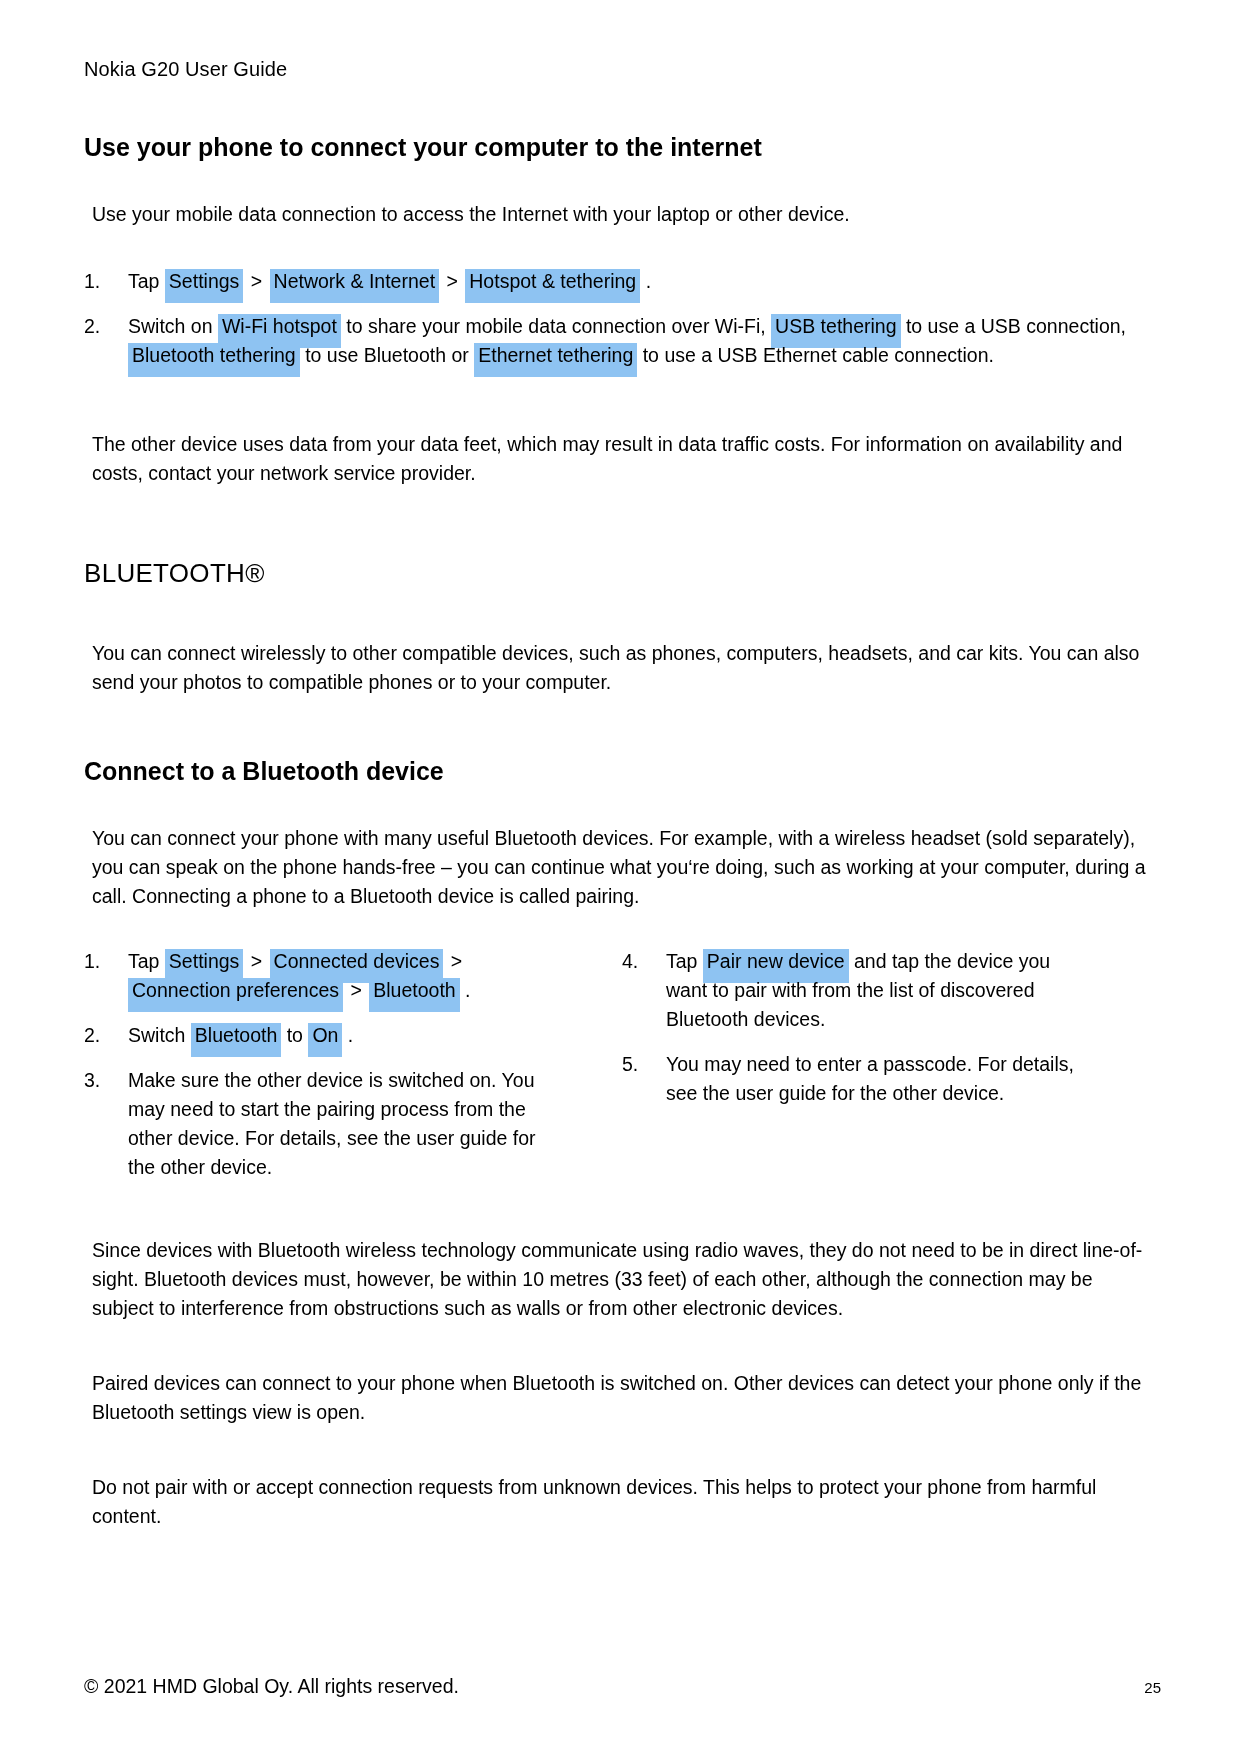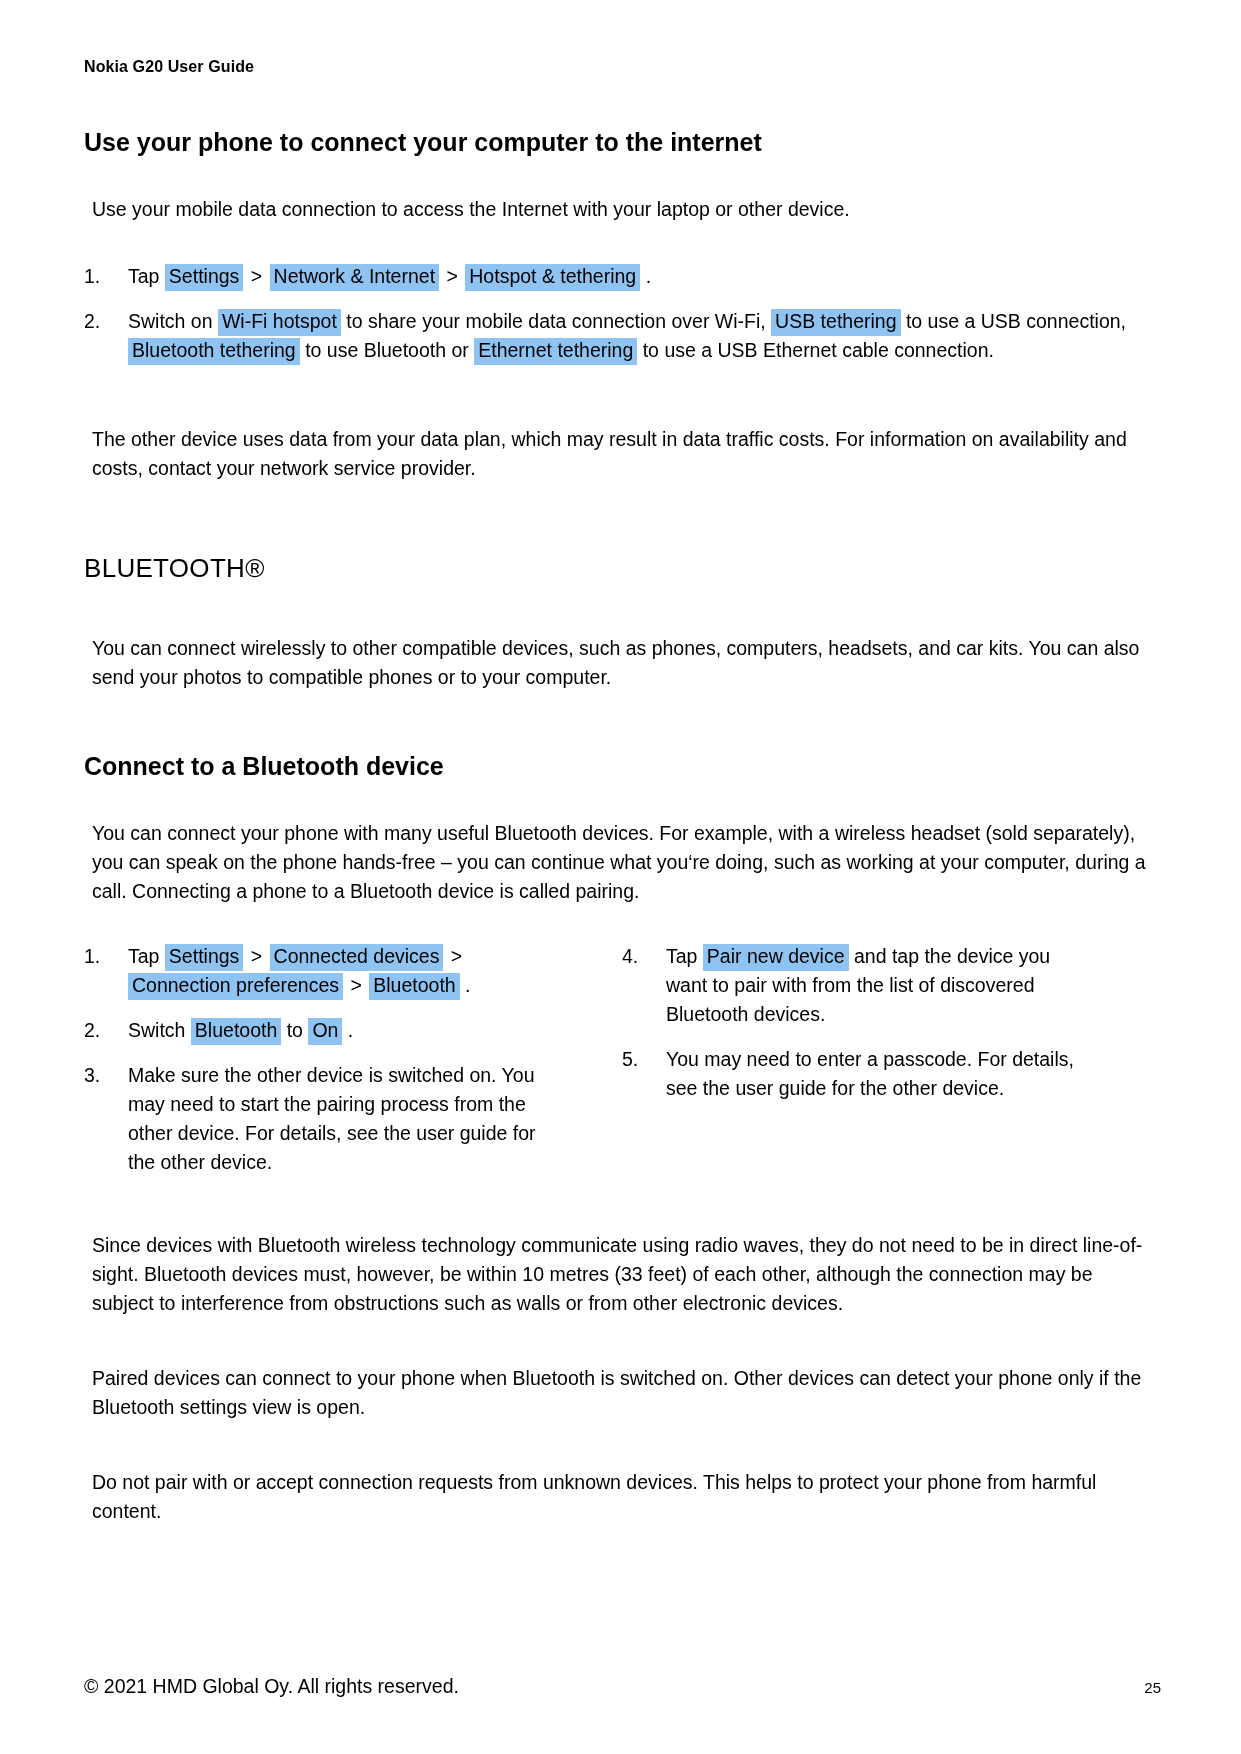--- a/index.html
+++ b/index.html
@@ -14,22 +14,22 @@
   .page {
     position: relative;
     width: 1241px;
     height: 1754px;
     background: #ffffff;
     box-sizing: border-box;
     padding: 52px 80px 0 84px;
     overflow: hidden;
   }
   .running-head {
-    font-size: 16px;
-    font-weight: bold;
+    font-size: 20px;
+    font-weight: normal;
     letter-spacing: 0.1px;
     margin: 0 0 0 0;
     padding-top: 6px;
   }
   .spacer-lg { height: 52px; }
   .spacer-md { height: 30px; }
 
   h2.section-title {
     font-size: 26px;
     font-weight: normal;
@@ -62,21 +62,21 @@
   .steps li:last-child { margin-bottom: 0; }
   .steps li .num {
     position: absolute;
     left: 0;
     top: 0;
     width: 34px;
     text-align: left;
   }
   .hl {
     background: #8ec3f2;
-    padding: 1px 4px 4px 4px;
+    padding: 1px 4px 11px 4px;
     box-decoration-break: clone;
     -webkit-box-decoration-break: clone;
   }
   .chev { padding: 0 2px; }
 
   .two-col {
     display: flex;
     gap: 40px;
   }
   .two-col .col { width: 470px; flex: 0 0 470px; }
@@ -111,21 +111,21 @@
 
   <div class="spacer-md"></div>
 
   <ol class="steps">
       <li><span class="num">1.</span><span>Tap </span> <span class="hl">Settings</span> <span class="chev">&gt;</span> <span class="hl">Network &amp; Internet</span> <span class="chev">&gt;</span> <span class="hl">Hotspot &amp; tethering</span> <span> .</span> </li>
       <li><span class="num">2.</span><span>Switch on </span> <span class="hl">Wi-Fi hotspot</span> <span> to share your mobile data connection over Wi-Fi, </span> <span class="hl">USB tethering</span> <span> to use a USB connection, </span> <span class="hl">Bluetooth tethering</span> <span> to use Bluetooth or </span> <span class="hl">Ethernet tethering</span> <span> to use a USB Ethernet cable connection.</span> </li>
     </ol>
 
   <div class="spacer-lg"></div>
 
-  <p class="body-text">The other device uses data from your data plan, which may result in data traffic costs. For information on availability and costs, contact your network service provider.</p>
+  <p class="body-text">The other device uses data from your data feet, which may result in data traffic costs. For information on availability and costs, contact your network service provider.</p>
 
   <div style="height:62px"></div>
 
   <h2 class="section-title">BLUETOOTH®</h2>
 
   <div style="height:42px"></div>
 
   <p class="body-text">You can connect wirelessly to other compatible devices, such as phones, computers, headsets, and car kits. You can also send your photos to compatible phones or to your computer.</p>
 
   <div style="height:52px"></div>

